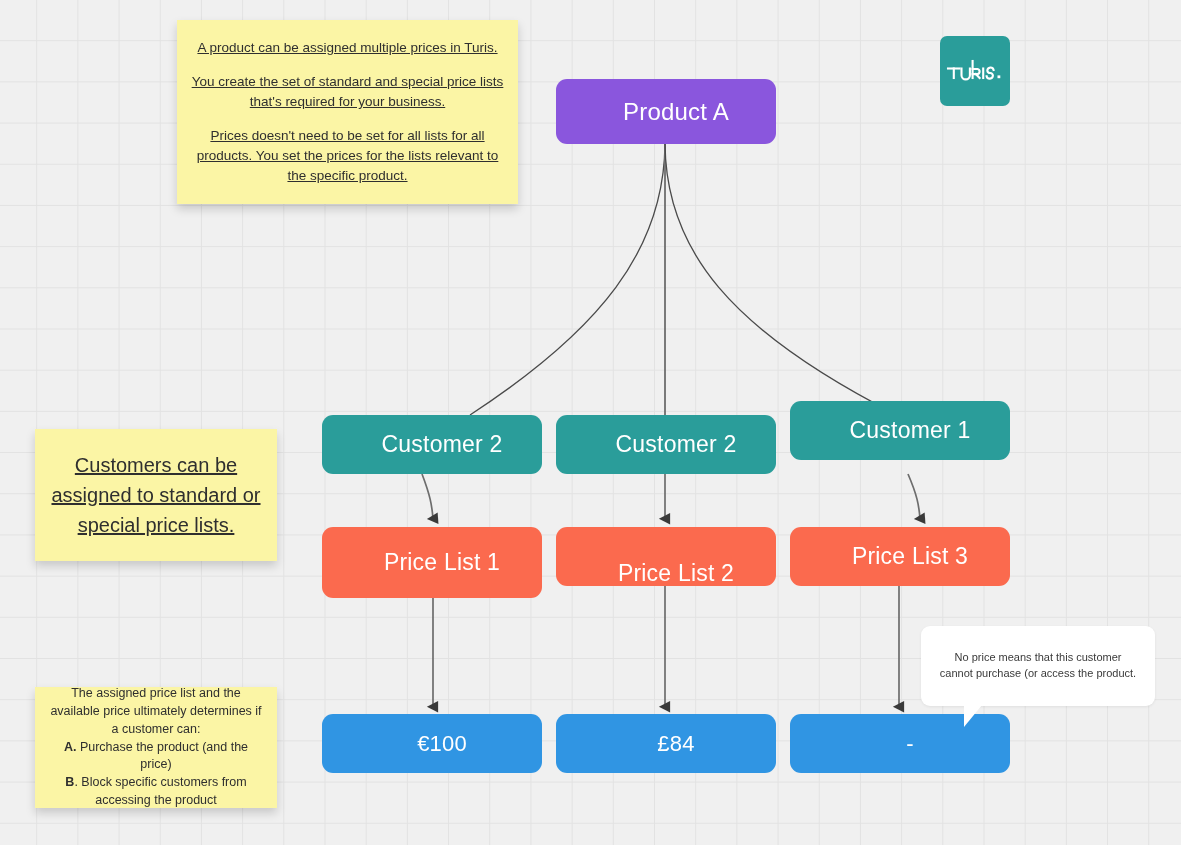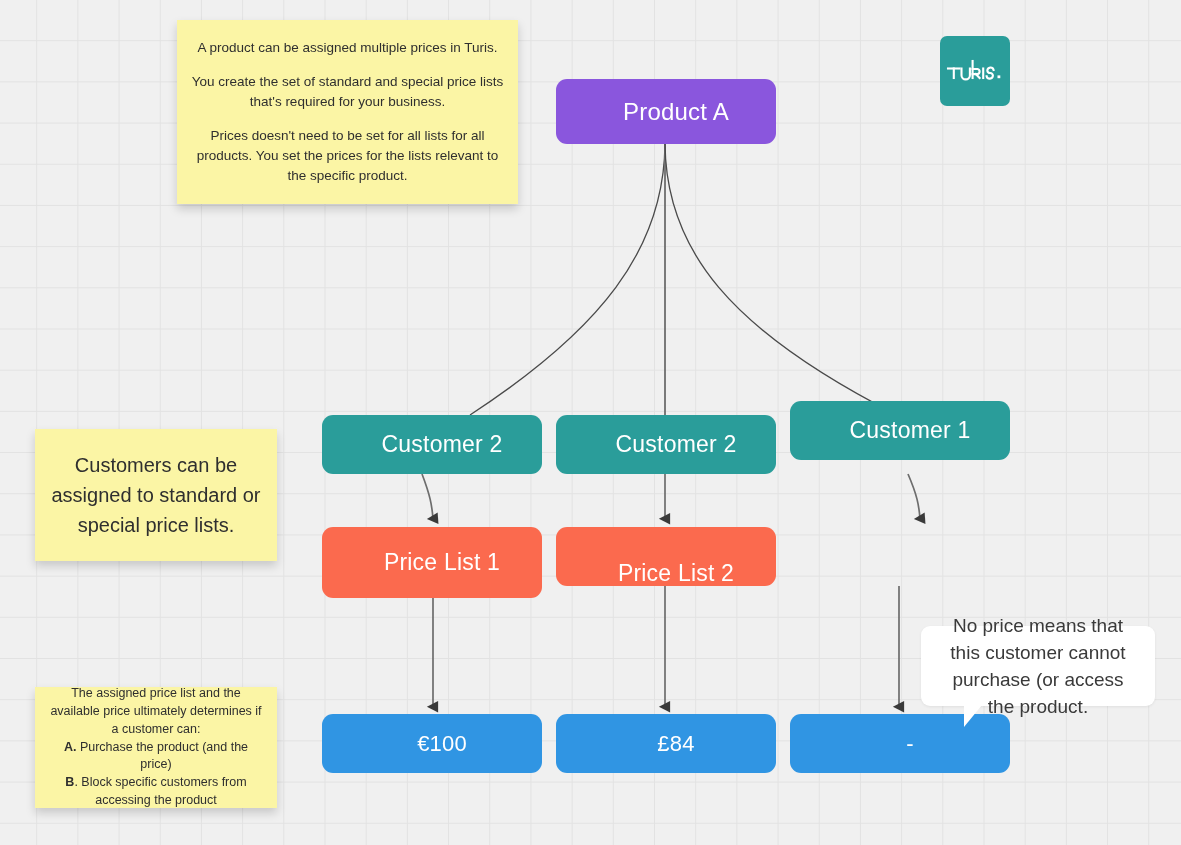--- a/index.html
+++ b/index.html
@@ -76,20 +76,21 @@
     display: flex;
     align-items: center;
     justify-content: center;
     padding: 10px 14px;
   }
   .sticky .note-body {
     width: 100%;
   }
   .sticky p {
     margin: 0;
+    text-decoration: underline;
   }
   .sticky p + p {
     margin-top: 1.05em;
   }
   #sticky-top {
     left: 177px;
     top: 20px;
     width: 341px;
     height: 184px;
     font-size: 13.5px;
@@ -117,21 +118,21 @@
   #callout {
     position: absolute;
     left: 921px;
     top: 626px;
     width: 234px;
     height: 80px;
     background: #ffffff;
     border-radius: 9px;
     box-sizing: border-box;
     padding: 12px 16px;
-    font-size: 19px;
+    font-size: 11px;
     line-height: 1.43;
     color: #3a3a3a;
     text-align: center;
     display: flex;
     align-items: center;
     justify-content: center;
     box-shadow: 0 1px 3px rgba(0,0,0,0.07);
     z-index: 6;
   }
   #callout-tail {
@@ -243,20 +244,23 @@
   <div class="node node-customer" style="left:790px; top:401px; width:220px; height:59px;">
     <span>Customer 1</span>
   </div>
 
   <div class="node node-pricelist" style="left:322px; top:527px; width:220px; height:71px;">
     <span>Price List 1</span>
   </div>
   <div class="node node-pricelist" style="left:556px; top:527px; width:220px; height:59px;align-items:flex-end;">
     <span>Price List 2</span>
   </div>
+  <div class="node node-pricelist" style="left:790px; top:527px; width:220px; height:59px;">
+    <span>Price List 3</span>
+  </div>
 
   <div class="node node-price" style="left:322px; top:714px; width:220px; height:59px;">
     <span>€100</span>
   </div>
   <div class="node node-price" style="left:556px; top:714px; width:220px; height:59px;">
     <span>£84</span>
   </div>
   <div class="node node-price" style="left:790px; top:714px; width:220px; height:59px;">
     <span>-</span>
   </div>

